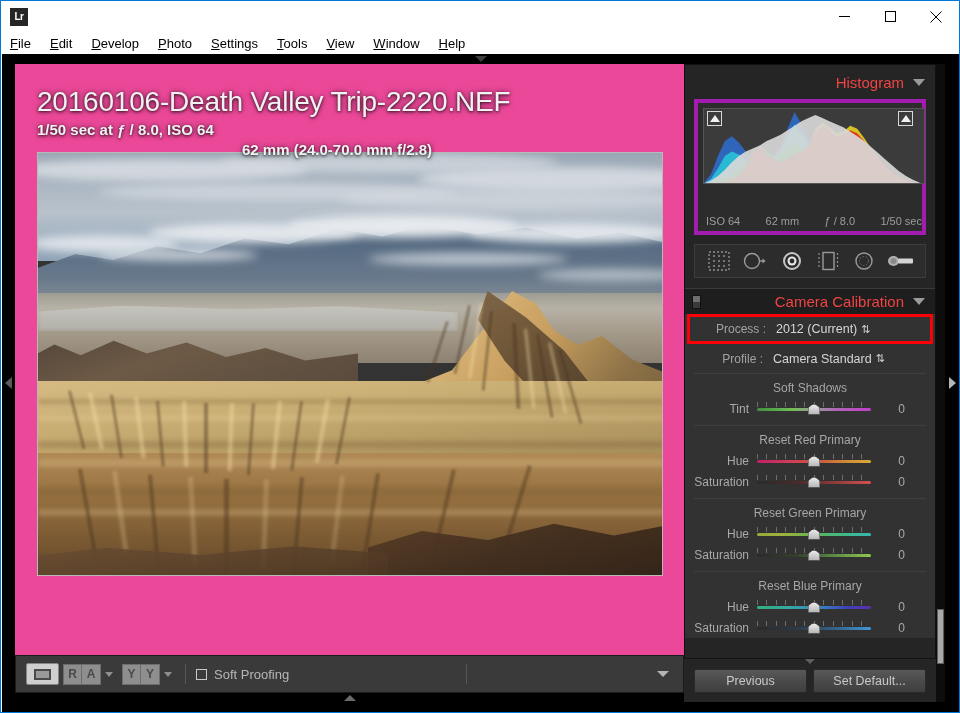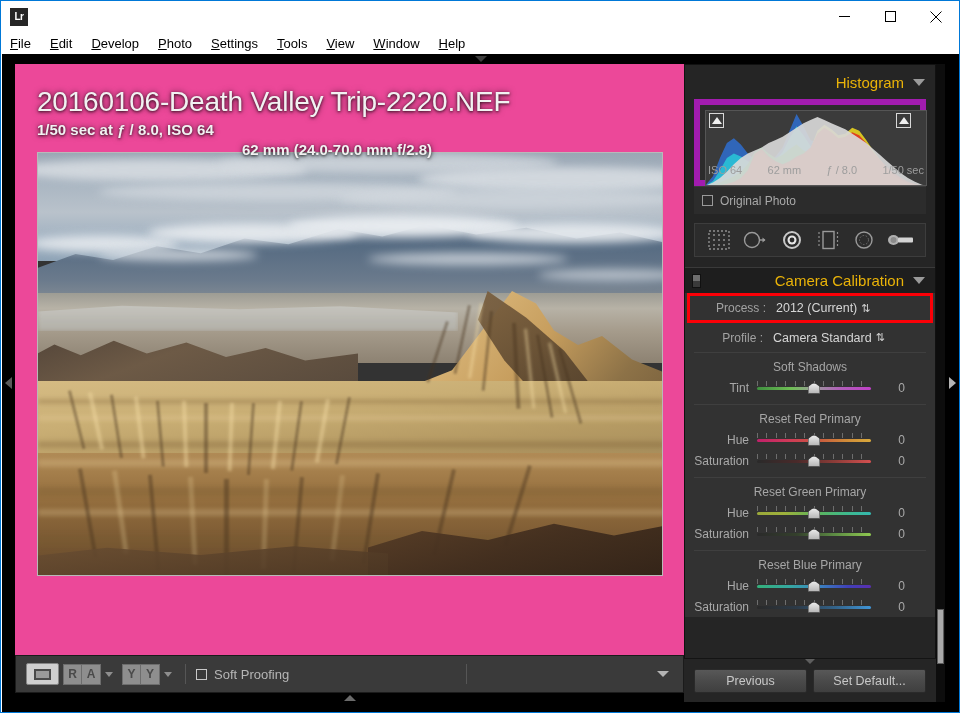--- a/index.html
+++ b/index.html
@@ -291,30 +291,30 @@
     background: #252525;
     border: 1px solid #111;
     overflow: hidden;
   }
 
   
   #hist-header {
     height: 34px; display: flex; align-items: center; justify-content: flex-end;
     padding-right: 10px; background: #252525;
   }
-  .panel-title { font-size: 15px; color: #eab308; margin-right: 9px; }
+  .panel-title { font-size: 15px; color: #ef4444; margin-right: 9px; }
   .panel-tri {
     width: 0; height: 0;
     border-left: 6px solid transparent;
     border-right: 6px solid transparent;
     border-top: 7px solid #9a9a9a;
   }
   #hist-box {
-    margin: 0 9px; height: 87px;
-    background: #2c2c2c; border: 6px solid #a21caf;
+    margin: 0 9px; height: 136px;
+    background: #2c2c2c; border: 4px solid #a21caf;
     position: relative;
   }
   #hist-plot {
     position: absolute; left: 5px; top: 5px;
     width: 222px; height: 76px;
     background: #3b3b3b;
     border: 1px solid #555;
     overflow: hidden;
   }
   .clip-ind {
@@ -666,24 +666,20 @@
             <div class="tri"></div>
           </div>
           <div id="hist-meta">
             <span>ISO 64</span>
             <span>62 mm</span>
             <span>ƒ / 8.0</span>
             <span>1/50 sec</span>
           </div>
         </div>
 
-        <div id="orig-photo-row">
-          <div class="checkbox-sq"></div>
-          <div id="orig-photo-label">Original Photo</div>
-        </div>
 
         <div id="tool-strip">
           <div class="tool-icon">
             <svg width="22" height="20" viewBox="0 0 22 20">
               <rect x="1" y="1" width="20" height="18" fill="none" stroke="#8e8e8e" stroke-width="1.4" stroke-dasharray="2 2"></rect>
               <g fill="#8e8e8e">
                 <circle cx="6" cy="5" r="1"></circle>
                   <circle cx="11" cy="5" r="1"></circle>
                   <circle cx="16" cy="5" r="1"></circle>
                 <circle cx="6" cy="10" r="1"></circle>

